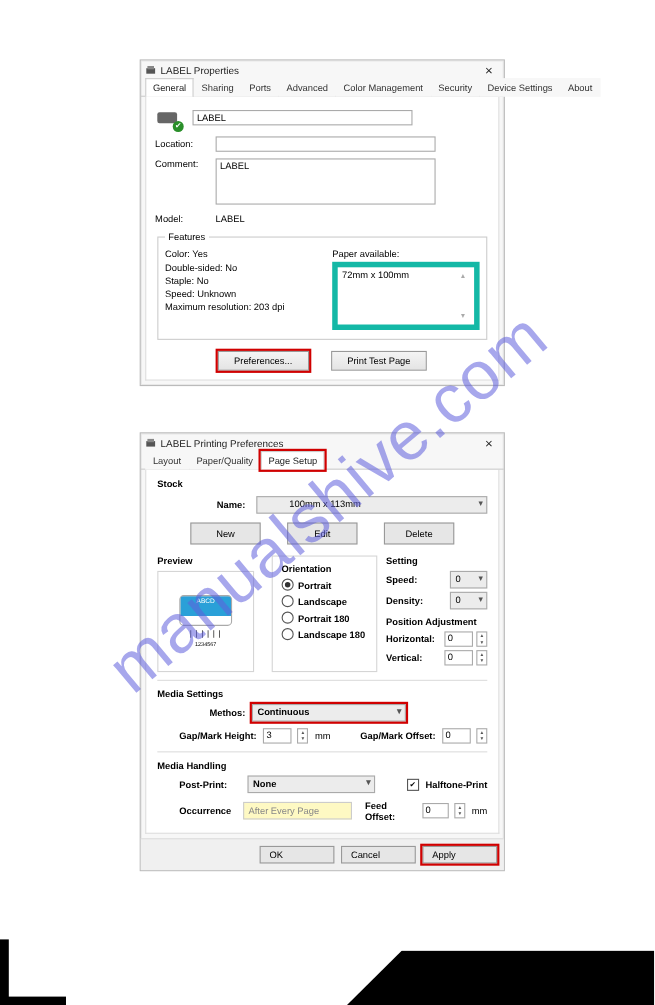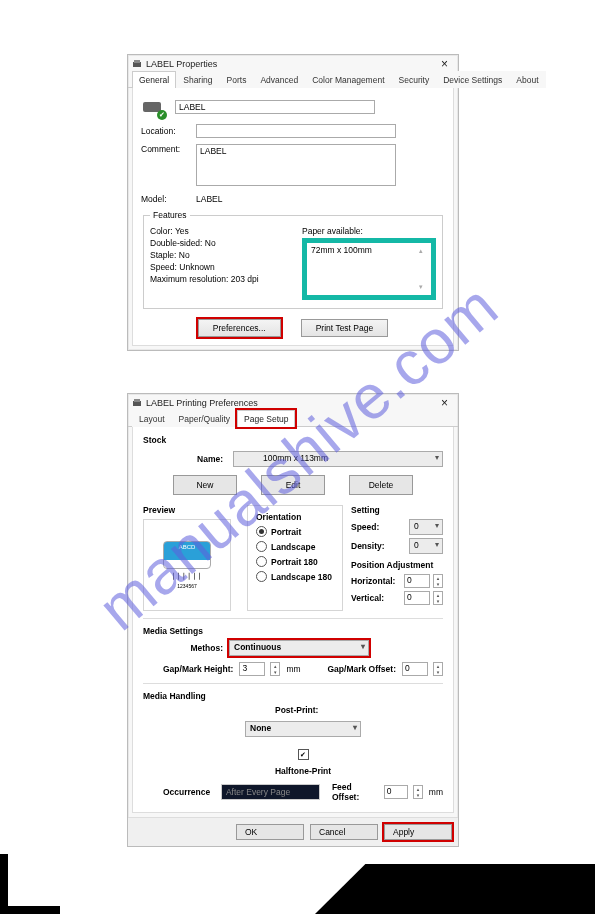--- a/index.html
+++ b/index.html
@@ -266,21 +266,21 @@
     display: flex; justify-content: flex-end; gap: 6px; padding: 6px;
     border-top: 1px solid #ddd;
     background: #f0f0f0;
   }
   .footer-btns .btn, .footer-btns .btn-sm {
     min-width: 50px; padding: 2px 8px; font-size: 8.5px;
     border: 1px solid #999; background: #e6e6e6;
   }
   hr.sep { border: none; border-top: 1px solid #ddd; margin: 7px 0; }
   .occ-disabled {
-    border: 1px solid #ccc; background: #0f172a; color: #888;
+    border: 1px solid #ccc; background: #fef9c3; color: #888;
     padding: 2px 4px; width: 96px; font-size: 8.5px;
   }
 </style>
 </head>
 <body>
 
 <div class="page">
 
   <div class="watermark">manualshive.com</div>
 
@@ -460,21 +460,21 @@
         <span style="font-weight:bold;">Gap/Mark Offset:</span>
         <span class="num-field">0</span>
         <span class="spinner">
             <span>▴</span>
             <span>▾</span>
           </span>
       </div>
 
       <hr class="sep">
       <div class="section-label">Media Handling</div>
-      <div style="display:flex; align-items:center; gap:6px; padding-left:20px; margin:4px 0;flex-direction:column;">
+      <div style="display:flex; align-items:center; gap:6px; padding-left:20px; margin:4px 0;">
         <span style="width:56px; font-weight:bold;">Post-Print:</span>
         <span class="select" style="width:116px;font-weight:bold;">None</span>
         <span style="flex:1;"></span>
         <span class="checkbox checked"></span>
         <span style="font-weight:bold;">Halftone-Print</span>
       </div>
       <div style="display:flex; align-items:center; gap:6px; padding-left:20px; margin:6px 0 2px 0;">
         <span style="width:56px; font-weight:bold;">Occurrence</span>
         <span class="occ-disabled">After Every Page</span>
         <span style="flex:1;"></span>

